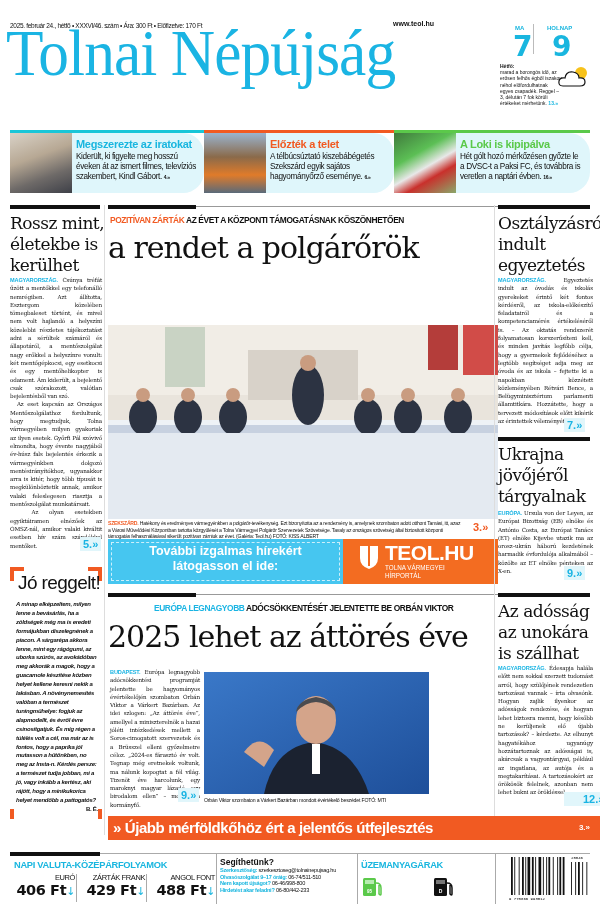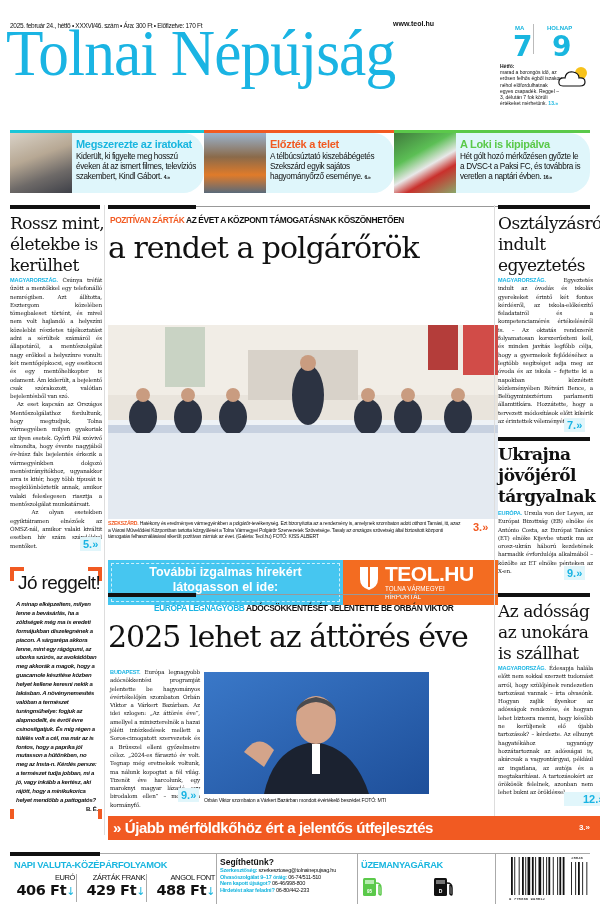--- a/index.html
+++ b/index.html
@@ -43,21 +43,21 @@
   #jr-text { left: 16px; top: 600px; width: 82px; font-size: 6px; line-height: 8.9px; font-style: italic; font-weight: bold; letter-spacing: -0.25px; }
 
   
   .kicker { font-size: 8.4px; font-weight: bold; letter-spacing: -0.4px; }
   .kick1 { color: #f15a22; }
   .kick2 { color: #1ab4e3; }
   .mainhead { font-family: "DejaVu Serif", serif; font-size: 30px; line-height: 34px; letter-spacing: -1px; }
   #photo1 { left: 108px; top: 325px; width: 390px; height: 194px; }
   #cap1 { left: 108px; top: 520px; width: 356px; font-size: 5.1px; line-height: 6.5px; letter-spacing: -0.2px; }
 
-  #ad { left: 108px; top: 560px; width: 390px; height: 45px; }
+  #ad { left: 108px; top: 539px; width: 390px; height: 45px; }
   #ad-left { position: absolute; left: 0; top: 0; width: 235px; height: 45px; background: #46c6f0; }
   #ad-left .dash { position: absolute; left: 3px; top: 3px; right: 3px; bottom: 3px; border: 1px dashed #cdeffb; }
   #ad-text { position: absolute; left: 0; top: 5px; width: 235px; text-align: center; color: #fff; font-weight: bold; font-size: 12.5px; line-height: 15px; }
   #ad-right { position: absolute; left: 235px; top: 0; width: 155px; height: 45px; background: #f36c21; color: #fff; }
   #ad-logo { position: absolute; left: 16px; top: 5px; width: 20px; height: 26px; }
   #ad-brand { position: absolute; left: 42px; top: 2px; font-size: 21px; font-weight: bold; letter-spacing: -0.5px; }
   #ad-sub { position: absolute; left: 42px; top: 25px; font-size: 6.3px; line-height: 8px; }
 
   #photo2 { left: 204px; top: 672px; width: 225px; height: 122px; }
   #cap2 { left: 204px; top: 797px; font-size: 5.2px; letter-spacing: -0.2px; }
@@ -250,21 +250,21 @@
 
 <div class="abs rule-thick" style="left:498px;top:205px;width:92px;"></div>
 <div class="abs sidehead" style="left:498px;top:213px;width:100px;">Osztályzásról indult egyeztetés</div>
 <div class="abs body8" style="left:498px;top:276px;width:95px;">
   <span class="dateline">MAGYARORSZÁG.</span>
   <span>Egyeztetés indult az óvodás és iskolás gyerekeket érintő két fontos kérdésről, az iskola-előkészítő feladatairól és a kompetenciamérés értékeléséről is. – Az oktatás rendszerét folyamatosan korszerűsíteni kell, és minden javítás legfőbb célja, hogy a gyermekek fejlődéséhez a legtöbb segítséget adja meg az óvoda és az iskola – fejtette ki a napokban közzétett közleményében Rétvári Bence, a Belügyminisztérium parlamenti államtitkára. Hozzátette, hogy a tervezett módosítások előtt kikérik az érintettek véleményét.</span>
 </div>
 <div class="abs jump" style="left:564px;top:418px;">7.»</div>
 
 <div class="abs rule-thick" style="left:498px;top:437px;width:92px;"></div>
-<div class="abs sidehead" style="left:498px;top:444px;width:100px;font-weight:bold;">Ukrajna jövőjéről tárgyalnak</div>
+<div class="abs sidehead" style="left:498px;top:444px;width:100px;">Ukrajna jövőjéről tárgyalnak</div>
 <div class="abs body8" style="left:498px;top:509px;width:95px;">
   <span class="dateline">EURÓPA.</span>
   <span>Ursula von der Leyen, az Európai Bizottság (EB) elnöke és António Costa, az Európai Tanács (ET) elnöke Kijevbe utazik ma az orosz–ukrán háború kezdetének harmadik évfordulója alkalmából – közölte az ET elnöke pénteken az X-en.</span>
 </div>
 <div class="abs jump" style="left:564px;top:566px;">9.»</div>
 
 <div class="abs rule-thick" style="left:498px;top:593px;width:92px;"></div>
 <div class="abs sidehead" style="left:498px;top:601px;width:100px;">Az adósság az unokára is szállhat</div>
 <div class="abs body8" style="left:498px;top:664px;width:95px;">
   <span class="dateline">MAGYARORSZÁG.</span>

